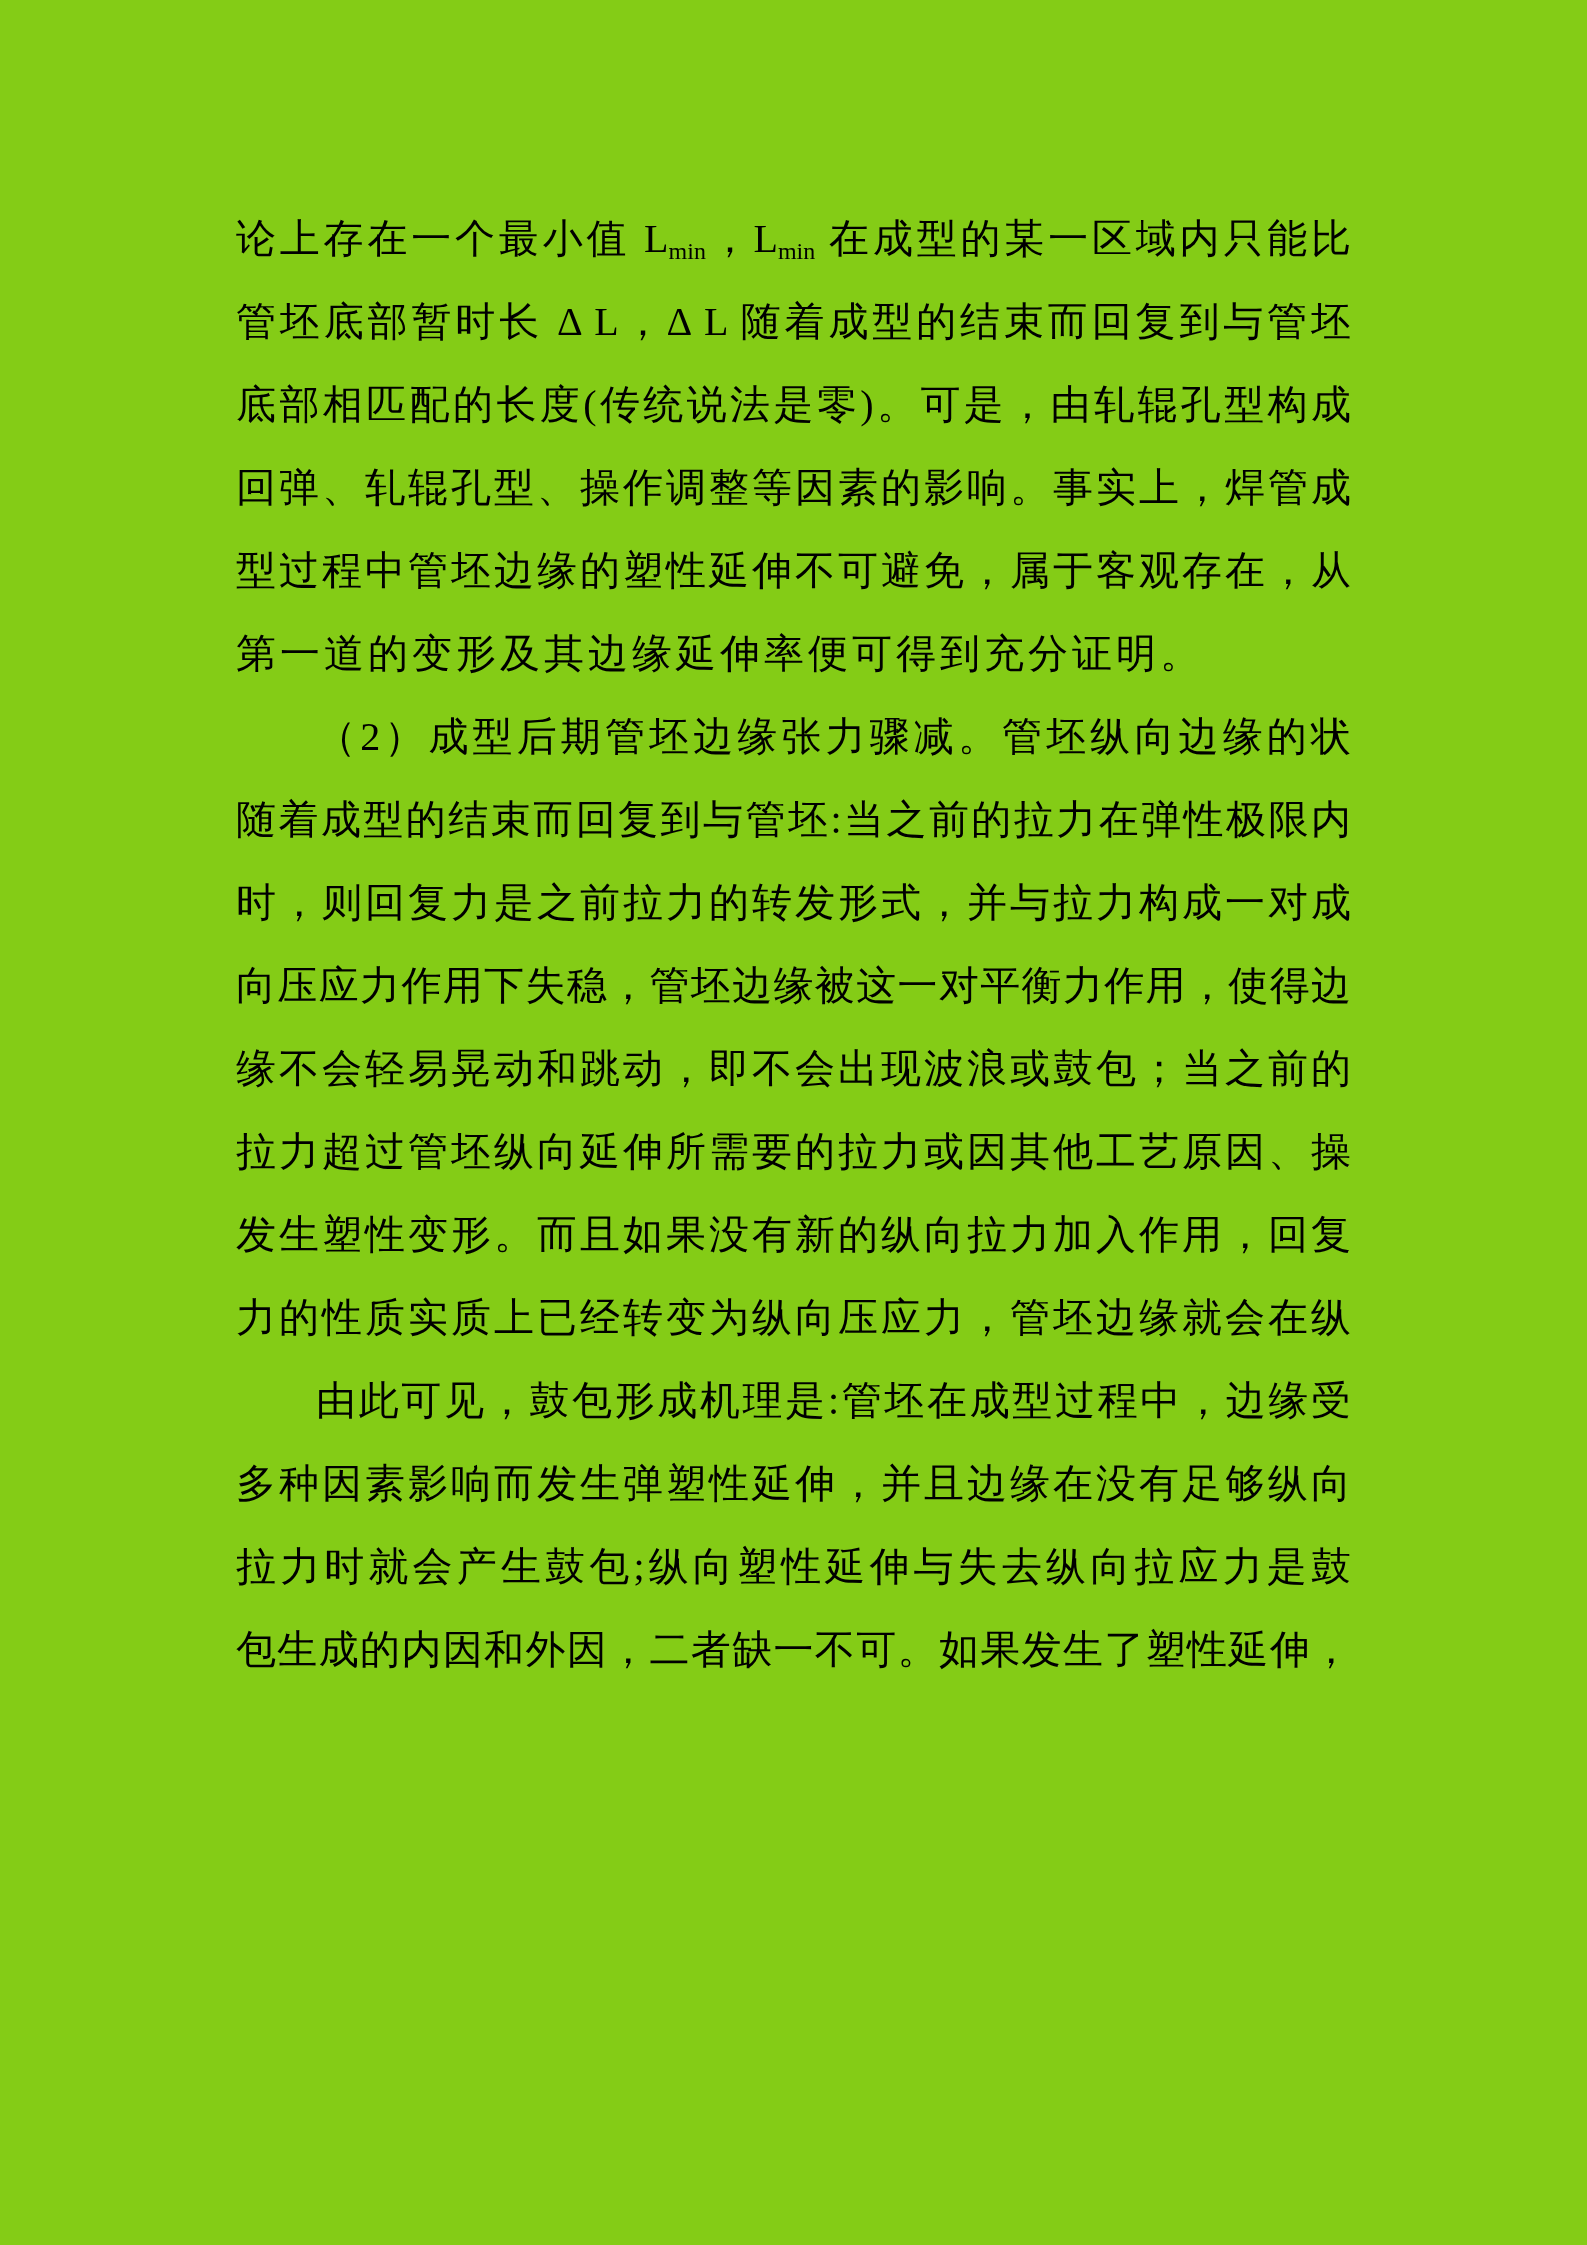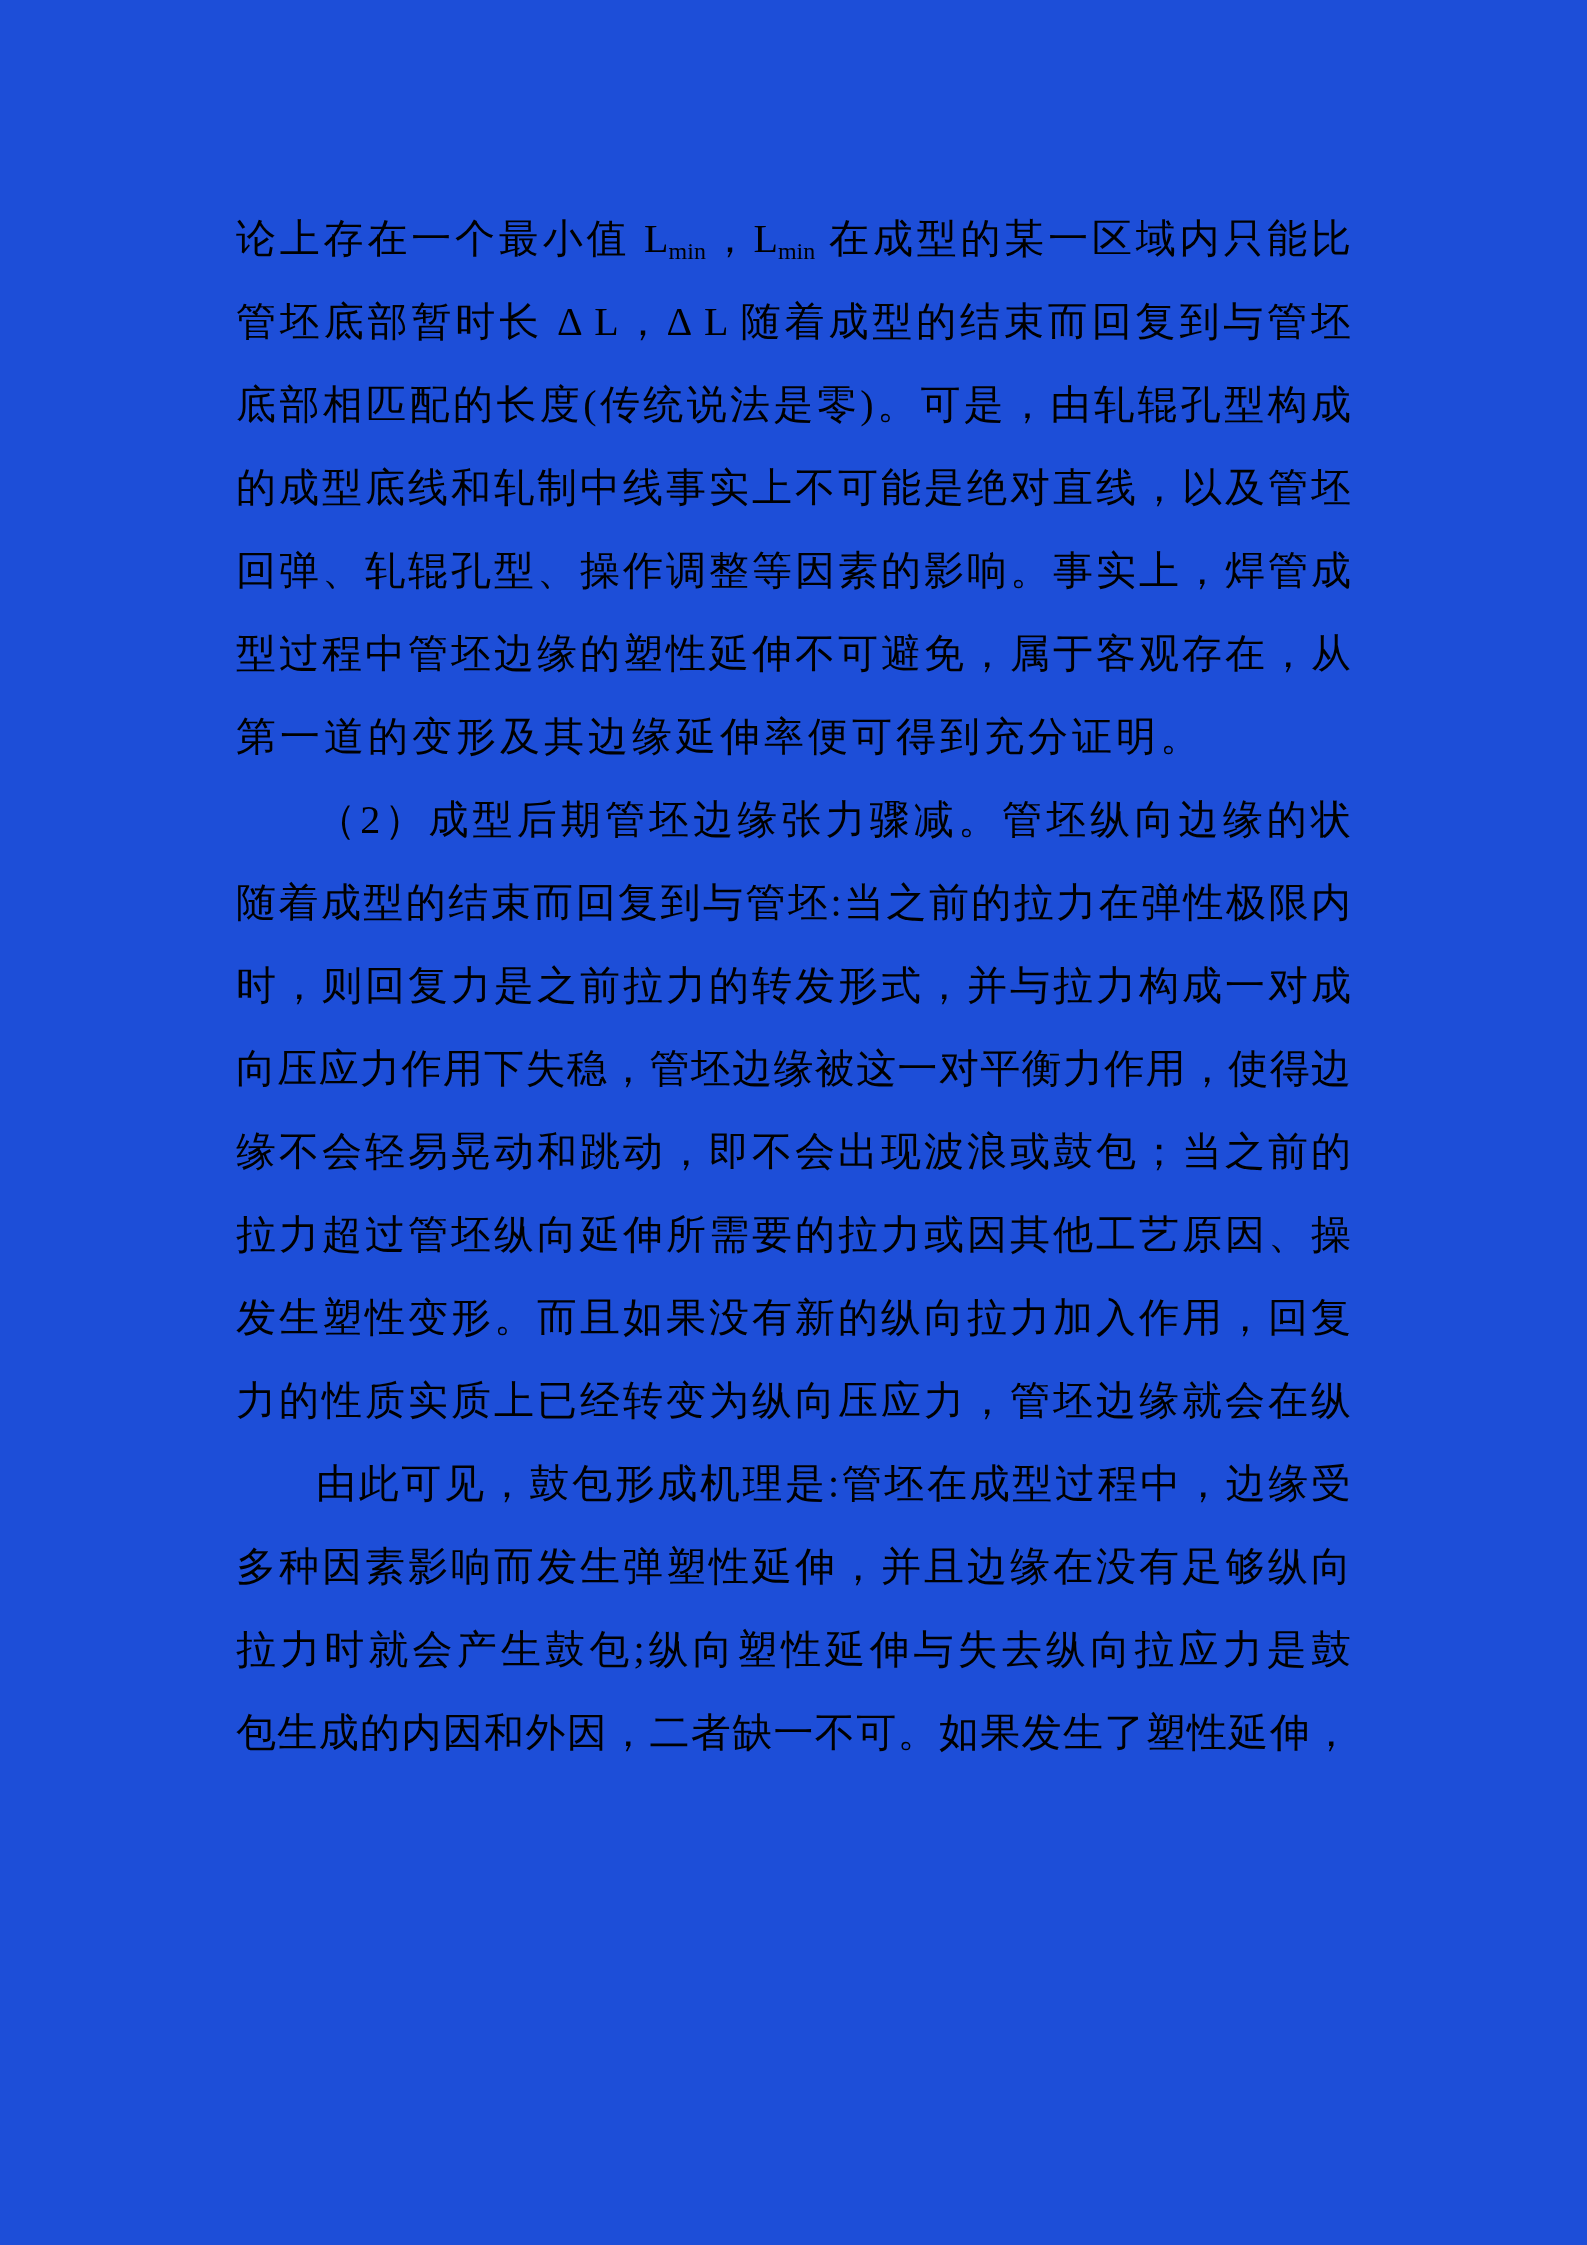--- a/index.html
+++ b/index.html
@@ -5,21 +5,21 @@
   html, body {
     margin: 0;
     padding: 0;
     background: #ffffff;
   }
   .page {
     position: relative;
     box-sizing: border-box;
     width: 1587px;
     height: 2245px;
-    background: #1d4ed8;
+    background: #84cc16;
     padding: 197px 236px 0 236px;
     overflow: hidden;
     font-family: "Liberation Serif", "DejaVu Serif", serif;
     color: #000000;
   }
   .line {
     font-size: 40px;
     line-height: 83px;
     height: 83px;
     text-align: justify;
@@ -42,21 +42,20 @@
   }
 </style>
 </head>
 <body>
 
 <div class="page">
   <div>
       <div class="line"><span>论上存在一个最小值 L</span><sub>min</sub><span>，L</span><sub>min</sub><span> 在成型的某一区域内只能比</span></div>
       <div class="line"><span>管坯底部暂时长 Δ L，Δ L 随着成型的结束而回复到与管坯</span></div>
       <div class="line"><span>底部相匹配的长度(传统说法是零)。可是，由轧辊孔型构成</span></div>
-      <div class="line"><span>的成型底线和轧制中线事实上不可能是绝对直线，以及管坯</span></div>
       <div class="line"><span>回弹、轧辊孔型、操作调整等因素的影响。事实上，焊管成</span></div>
       <div class="line"><span>型过程中管坯边缘的塑性延伸不可避免，属于客观存在，从</span></div>
       <div class="line line-end"><span>第一道的变形及其边缘延伸率便可得到充分证明。</span></div>
       <div class="line indent"><span>（2）成型后期管坯边缘张力骤减。管坯纵向边缘的状</span></div>
       <div class="line"><span>随着成型的结束而回复到与管坯:当之前的拉力在弹性极限内</span></div>
       <div class="line"><span>时，则回复力是之前拉力的转发形式，并与拉力构成一对成</span></div>
       <div class="line"><span>向压应力作用下失稳，管坯边缘被这一对平衡力作用，使得边</span></div>
       <div class="line"><span>缘不会轻易晃动和跳动，即不会出现波浪或鼓包；当之前的</span></div>
       <div class="line"><span>拉力超过管坯纵向延伸所需要的拉力或因其他工艺原因、操</span></div>
       <div class="line"><span>发生塑性变形。而且如果没有新的纵向拉力加入作用，回复</span></div>

